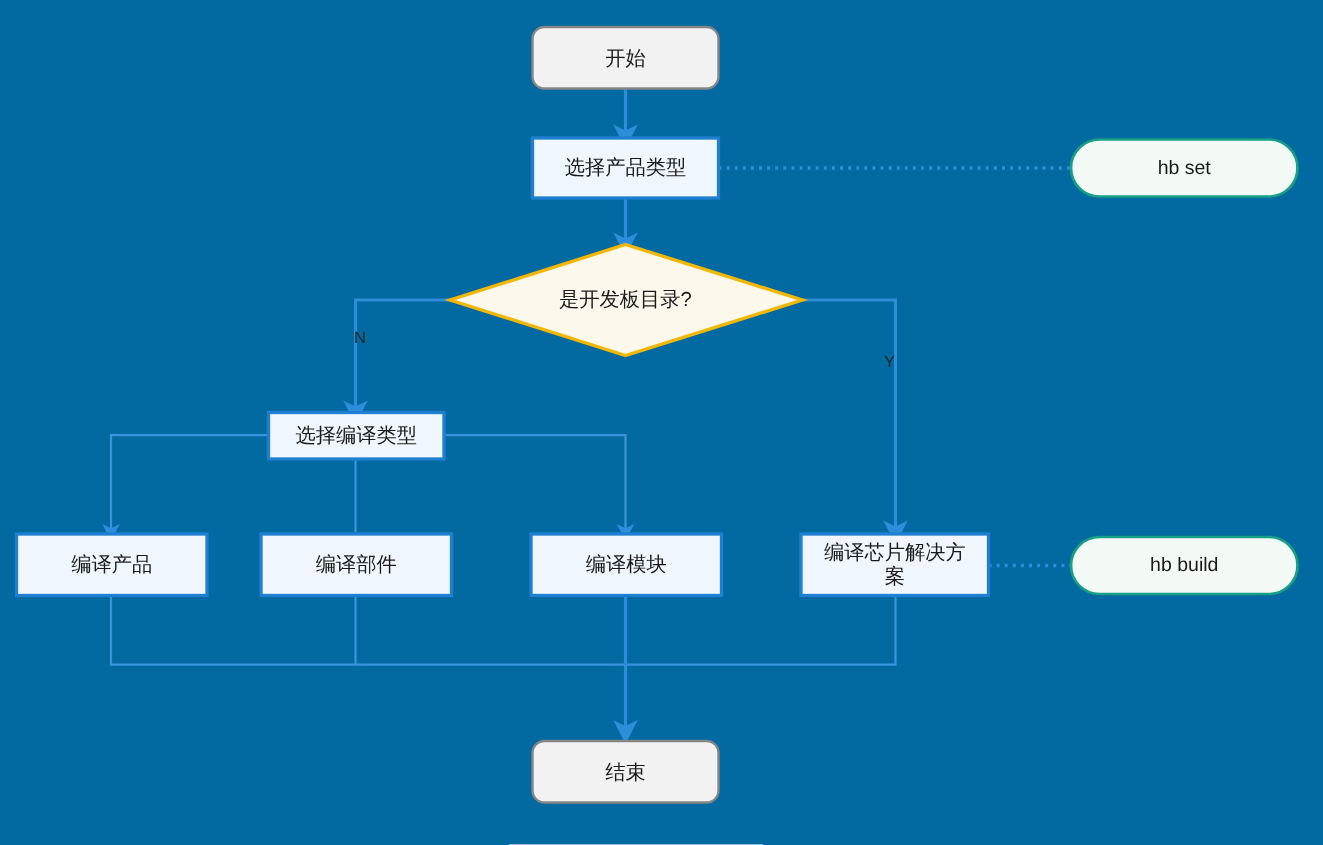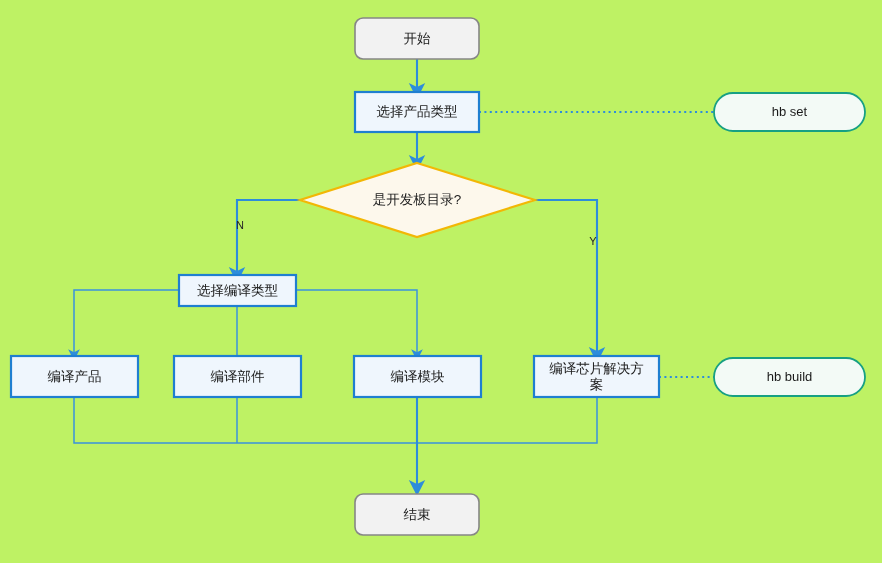--- a/index.html
+++ b/index.html
@@ -10,21 +10,21 @@
   body {
     width: 882px;
     height: 563px;
     font-family: "Liberation Sans", "DejaVu Sans", sans-serif;
     overflow: hidden;
   }
   #canvas {
     position: relative;
     width: 882px;
     height: 563px;
-    background: #bef264;
+    background: #0369a1;
   }
   svg#flow {
     position: absolute;
     left: 0;
     top: 0;
     width: 882px;
     height: 563px;
   }
   .node-text {
     font-family: "Liberation Sans", "DejaVu Sans", sans-serif;

